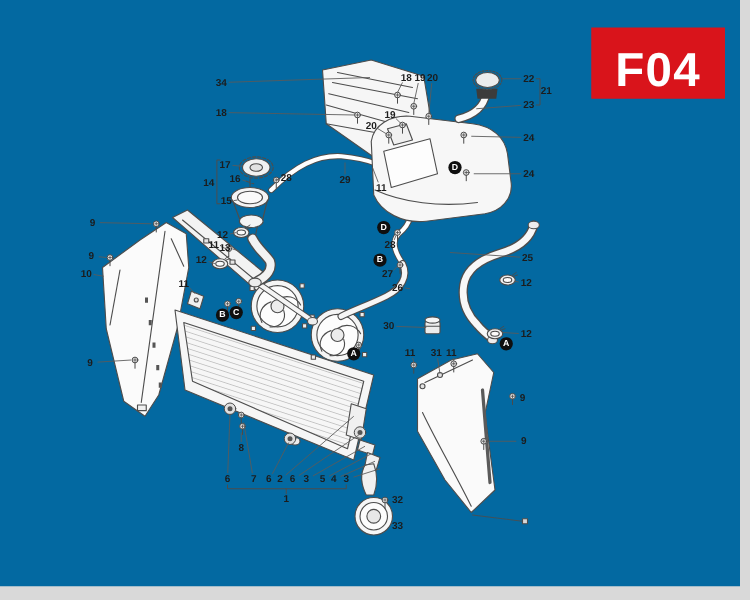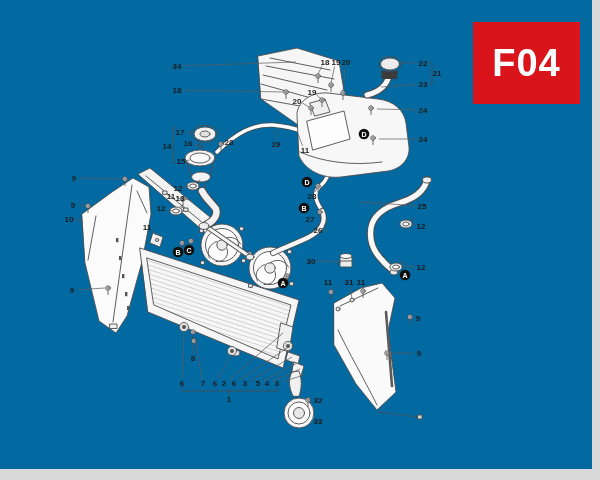--- a/index.html
+++ b/index.html
@@ -1,20 +1,20 @@
 <!DOCTYPE html>
 <html><head>
 <meta charset="utf-8">
 <style>
   html,body{margin:0;padding:0;background:#ffffff;}
   .stage{position:relative;width:600px;height:480px;background:#0369a1;overflow:hidden;
          font-family:"Liberation Sans",sans-serif;}
   .stage svg{position:absolute;left:0;top:0;}
-  .badge{position:absolute;left:473px;top:22px;width:107px;height:82px;
-         display:flex;align-items:center;justify-content:center;
+  .badge{position:absolute;left:473px;top:22px;width:107px;height:57px;
+         display:flex;align-items:flex-end;justify-content:center;
          font-weight:700;font-size:38px;letter-spacing:1px;}
   text.pn{font-family:"Liberation Sans",sans-serif;font-weight:700;font-size:8px;
           fill:#1c1c1c;text-anchor:middle;dominant-baseline:central;}
   text.mk{font-family:"Liberation Sans",sans-serif;font-weight:700;font-size:7px;
           fill:#ffffff;text-anchor:middle;dominant-baseline:central;}
 </style>
 </head>
 <body>
 
 <div class="stage">

